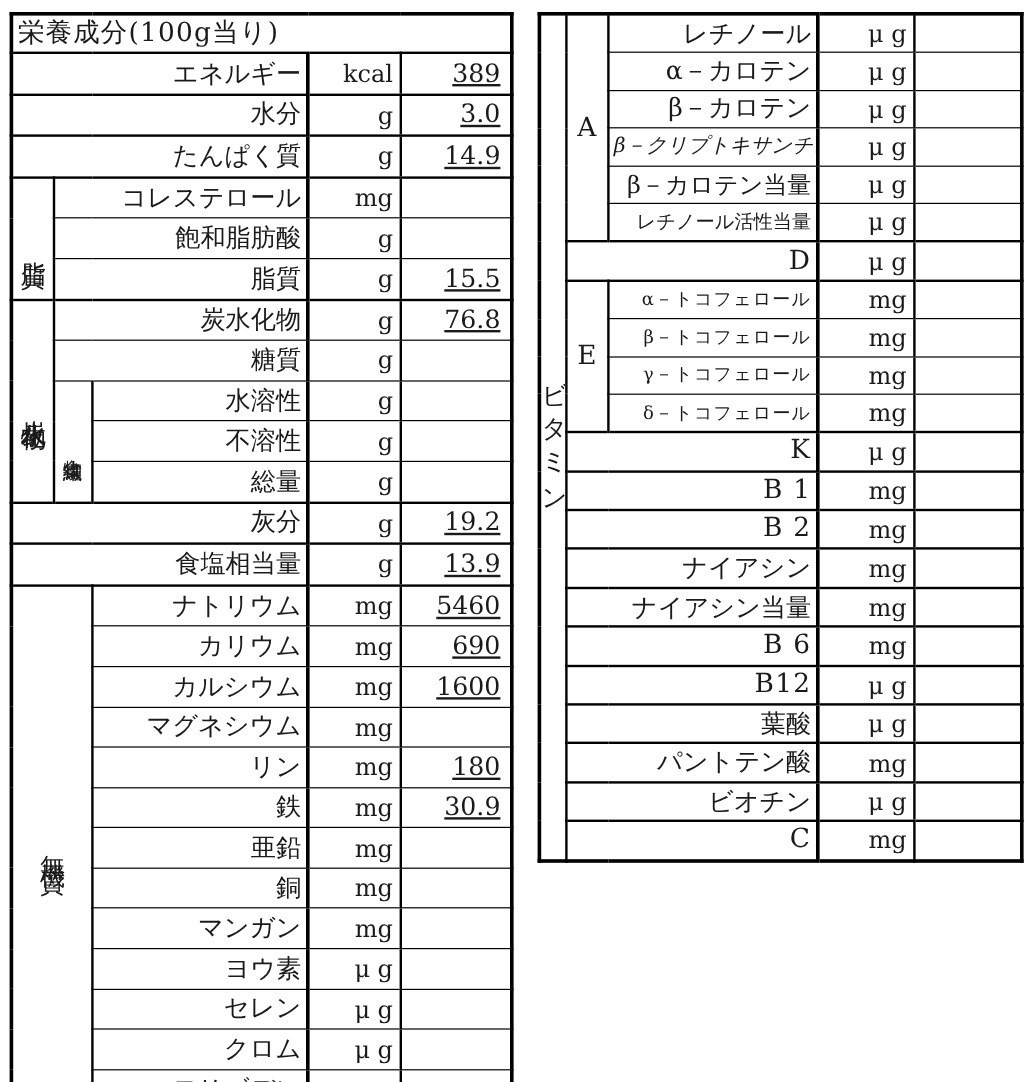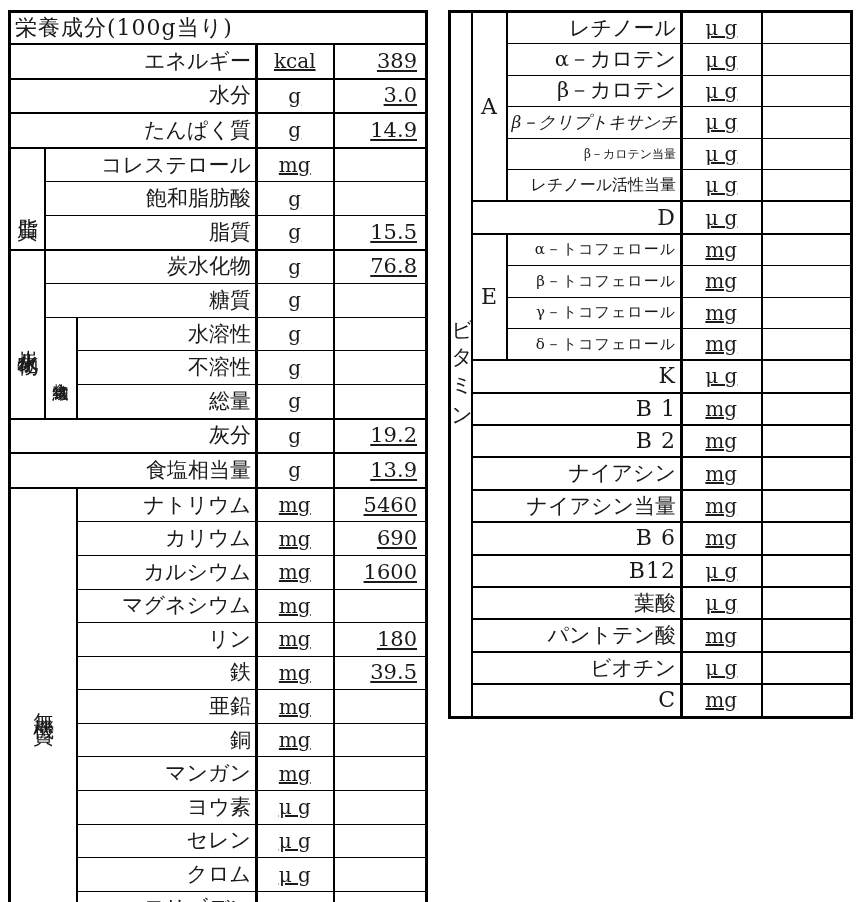--- a/index.html
+++ b/index.html
@@ -7,37 +7,37 @@
        font-family:"DejaVu Serif","Liberation Serif",serif;color:#1a1a1a;}
   table.t{border-collapse:collapse;table-layout:fixed;position:absolute;
           border:3px solid #000;background:#fff;font-size:21px;line-height:1;}
   table.lt{left:8px;top:10px;width:417px;}
   table.rt{left:448px;top:10px;width:402px;}
   .t td{border:1px solid #000;padding:0 4px;white-space:nowrap;overflow:hidden;}
   .lt td{height:32.6px;}
   .rt td{height:30.4px;}
   td.title{height:30px;text-align:left;font-size:22px;letter-spacing:1px;}
   td.lbl{text-align:right;}
-  td.unit{text-align:center;padding-right:5px;border-left-width:3px;font-size:20px;text-decoration:underline;}
+  td.unit{text-align:right;padding-right:5px;border-left-width:3px;font-size:20px;}
   td.val{text-align:right;padding-right:8px;border-left-width:2px;text-decoration:underline;}
   td.glabel{text-align:center;vertical-align:middle;padding:0;
             border-left-width:2px;border-right-width:2px;}
   .vert{writing-mode:vertical-rl;text-orientation:upright;display:inline-block;
         letter-spacing:2px;}
   .vs{letter-spacing:6px;}
   .fiber{font-size:16px;letter-spacing:1px;}
   tr.bb2 > td{border-bottom-width:2px;}
   td.bt2{border-top-width:2px;}
   td.alpha{text-align:center;vertical-align:middle;font-size:22px;padding:0;
            border-left-width:2px;border-right-width:2px;}
   td.lat{font-size:22px;padding-left:8px;letter-spacing:1px;}
   .f13{font-size:17px;letter-spacing:0;font-style:italic;}
   .f15{font-size:15px;letter-spacing:1px;}
   .f16{font-size:16px;}
-  .f18{font-size:12px;}
+  .f18{font-size:20px;}
 </style>
 </head>
 <body>
 
 <table class="t lt">
   <colgroup>
     <col style="width:35px">
       <col style="width:32px">
       <col style="width:180px">
     <col style="width:77px">
@@ -137,21 +137,21 @@
     <td class="val"></td>
   </tr>
   <tr>
     <td class="lbl">リン</td>
     <td class="unit">mg</td>
     <td class="val">180</td>
   </tr>
   <tr>
     <td class="lbl">鉄</td>
     <td class="unit">mg</td>
-    <td class="val">39.5</td>
+    <td class="val">30.9</td>
   </tr>
   <tr>
     <td class="lbl">亜鉛</td>
     <td class="unit">mg</td>
     <td class="val"></td>
   </tr>
   <tr>
     <td class="lbl">銅</td>
     <td class="unit">mg</td>
     <td class="val"></td>

